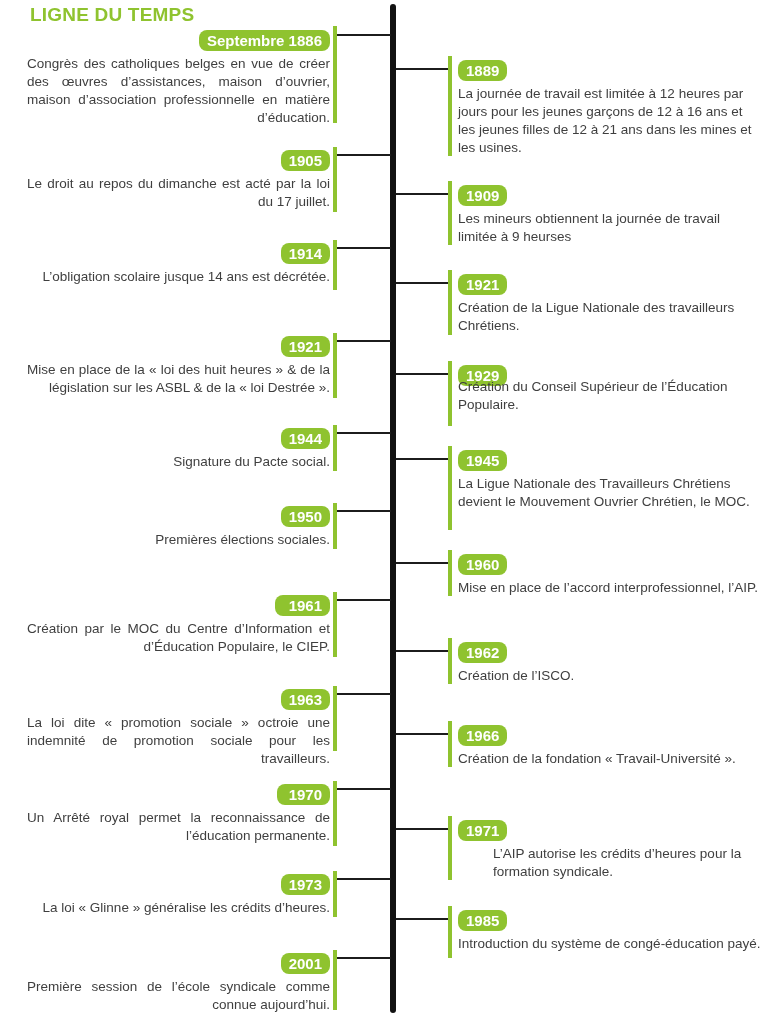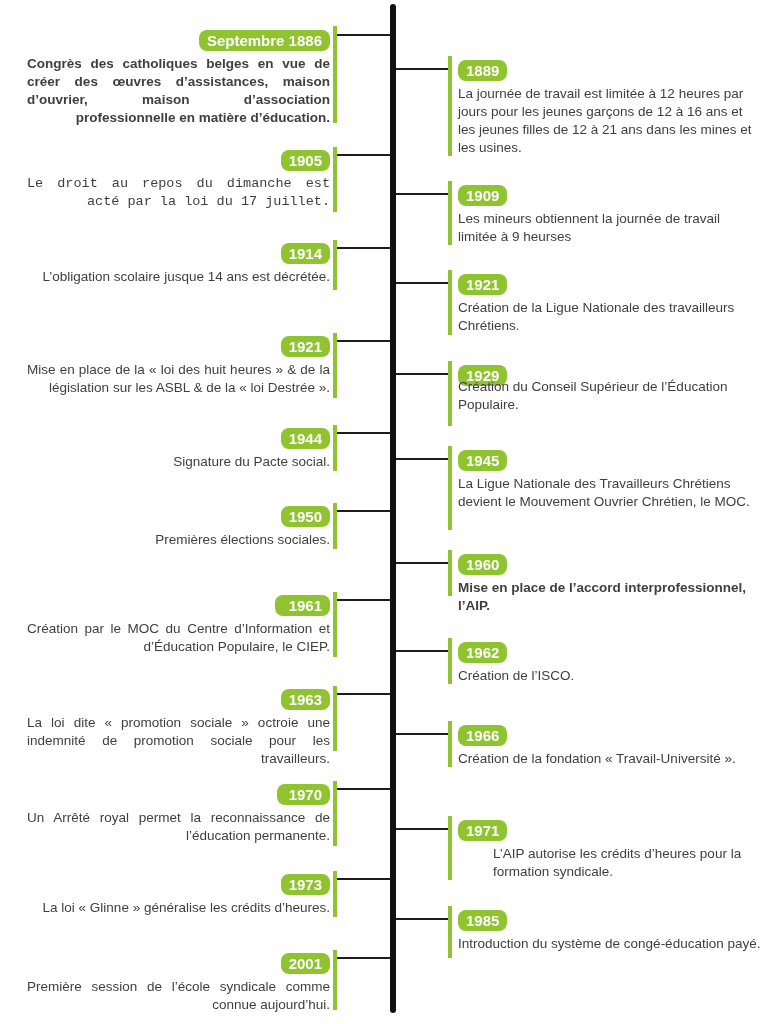--- a/index.html
+++ b/index.html
@@ -44,41 +44,42 @@
     position:absolute;width:303px;
     font-size:13.5px;line-height:18px;color:var(--text);
   }
   .event.left  .desc{left:27px;text-align:justify;text-align-last:right;}
   .event.right .desc{left:458px;text-align:left;}
 </style>
 </head>
 <body>
 
 <div class="canvas">
+  <div class="page-title">LIGNE DU TEMPS</div>
   <div class="axis"></div>
   <div id="events-root">
   <div class="event left">
     <div class="connector" style="top: 34px;"></div>
     <div class="accent-bar" style="top: 26px; height: 97px;"></div>
     <div class="badge" style="top: 30px;">Septembre 1886</div>
-    <div class="desc" style="top: 55px; font-weight: bold;">Congrès des catholiques belges en vue de créer des œuvres d’assistances, maison d’ouvrier, maison d’association professionnelle en matière d’éducation.</div>
+    <div class="desc" style="top: 55px;">Congrès des catholiques belges en vue de créer des œuvres d’assistances, maison d’ouvrier, maison d’association professionnelle en matière d’éducation.</div>
   </div>
 
   <div class="event right">
     <div class="connector" style="top: 68px;"></div>
     <div class="accent-bar" style="top: 56px; height: 100px;"></div>
     <div class="badge" style="top: 60px;">1889</div>
     <div class="desc" style="top: 85px;">La journée de travail est limitée à 12 heures par jours pour les jeunes garçons de 12 à 16 ans et les jeunes filles de 12 à 21 ans dans les mines et les usines.</div>
   </div>
 
   <div class="event left">
     <div class="connector" style="top: 154px;"></div>
     <div class="accent-bar" style="top: 147px; height: 65px;"></div>
     <div class="badge" style="top: 150px;">1905</div>
-    <div class="desc" style="top: 175px; font-family: Liberation Mono, monospace;">Le droit au repos du dimanche est acté par la loi du 17 juillet.</div>
+    <div class="desc" style="top: 175px;">Le droit au repos du dimanche est acté par la loi du 17 juillet.</div>
   </div>
 
   <div class="event right">
     <div class="connector" style="top: 193px;"></div>
     <div class="accent-bar" style="top: 181px; height: 64px;"></div>
     <div class="badge" style="top: 185px;">1909</div>
     <div class="desc" style="top: 210px;">Les mineurs obtiennent la journée de travail limitée à 9 heurses</div>
   </div>
 
   <div class="event left">
@@ -127,21 +128,21 @@
     <div class="connector" style="top: 510px;"></div>
     <div class="accent-bar" style="top: 503px; height: 46px;"></div>
     <div class="badge" style="top: 506px;">1950</div>
     <div class="desc" style="top: 531px;">Premières élections sociales.</div>
   </div>
 
   <div class="event right">
     <div class="connector" style="top: 562px;"></div>
     <div class="accent-bar" style="top: 550px; height: 46px;"></div>
     <div class="badge" style="top: 554px;">1960</div>
-    <div class="desc" style="top: 579px; font-weight: bold;">Mise en place de l’accord interprofessionnel, l’AIP.</div>
+    <div class="desc" style="top: 579px;">Mise en place de l’accord interprofessionnel, l’AIP.</div>
   </div>
 
   <div class="event left">
     <div class="connector" style="top: 599px;"></div>
     <div class="accent-bar" style="top: 592px; height: 65px;"></div>
     <div class="badge" style="top: 595px; padding-left: 14px;">1961</div>
     <div class="desc" style="top: 620px;">Création par le MOC du Centre d’Information et d’Éducation Populaire, le CIEP.</div>
   </div>
 
   <div class="event right">

